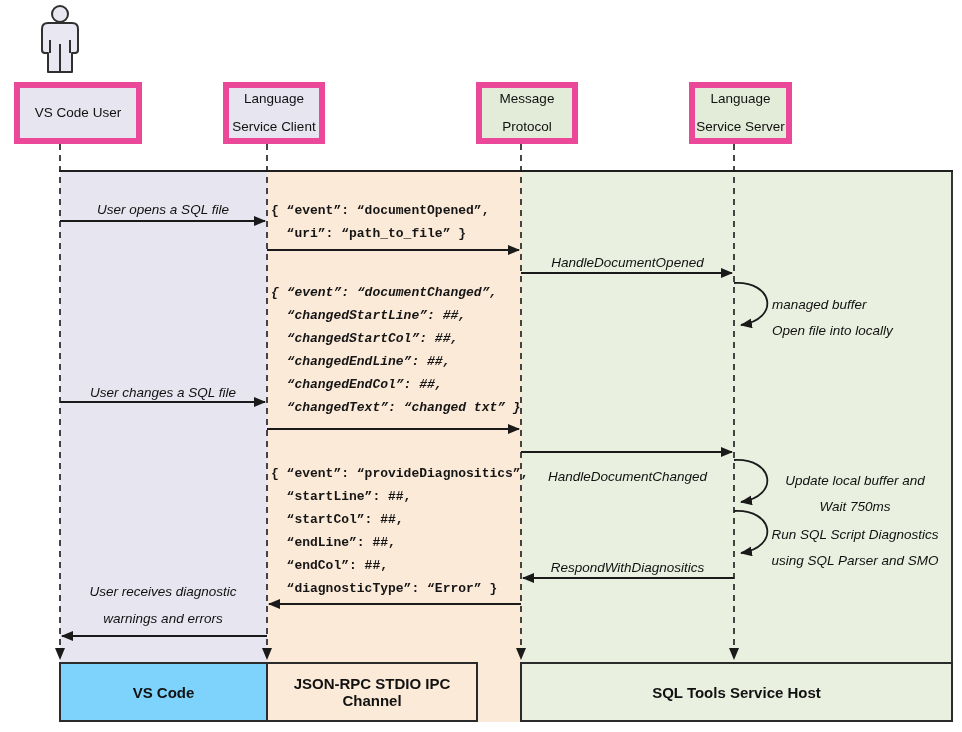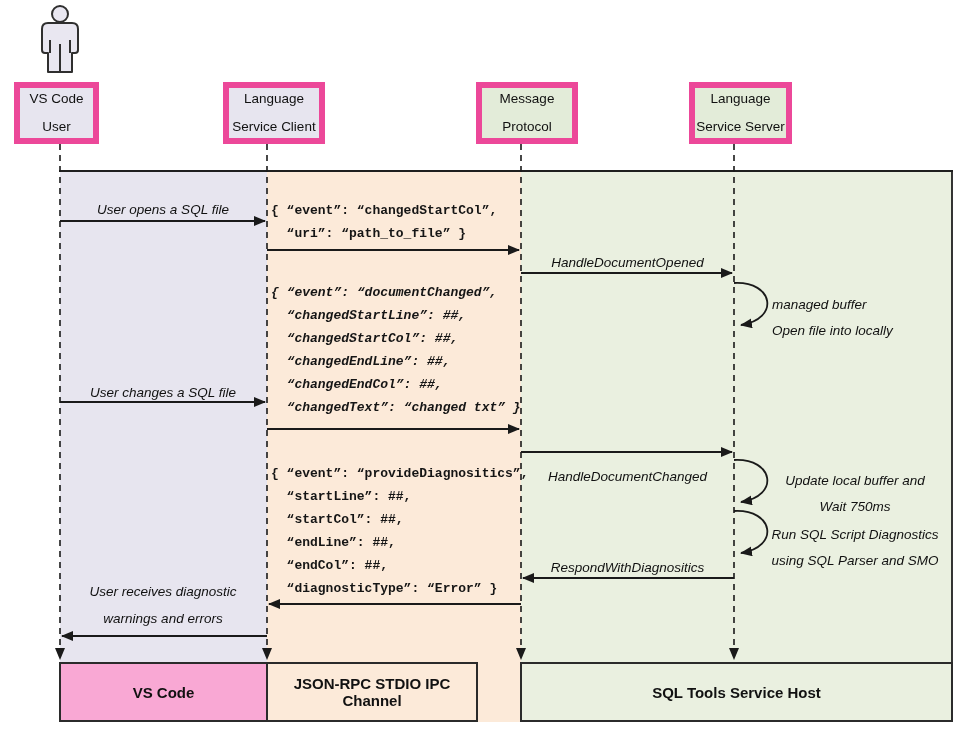--- a/index.html
+++ b/index.html
@@ -16,21 +16,21 @@
   
   .overlay{position:absolute;left:0;top:0;width:962px;height:732px;pointer-events:none;}
   
   .hbox{
     position:absolute;top:82px;height:62px;border:6px solid #ec4899;
     display:flex;flex-direction:column;justify-content:center;align-items:center;
     font-size:13.5px;line-height:28px;text-align:center;margin-left:6px;
   }
   .hbox-neutral{background:#e7e5ef;}
   .hbox-green{background:#e3ecd9;}
-  #hbox-user{left:8px;width:85px;}
+  #hbox-user{left:8px;width:128px;}
   #hbox-client{left:217px;width:102px;}
   #hbox-protocol{left:470px;width:102px;}
   #hbox-server{left:683px;width:103px;}
   
   .actor{position:absolute;left:38px;top:4px;width:44px;height:70px;}
   
   .msg-label{position:absolute;font-style:italic;font-size:13.5px;line-height:18px;text-align:center;white-space:nowrap;}
   #lbl-open{left:60px;width:206px;top:201px;}
   #lbl-handle-opened{left:521px;width:213px;top:254px;}
   #lbl-change{left:60px;width:206px;top:384px;}
@@ -49,21 +49,21 @@
   }
   #json-opened{top:199px;}
   #json-changed{top:281px;font-style:italic;}
   #json-diagnostics{top:462px;}
   
   .fbox{
     position:absolute;top:662px;height:60px;border:2px solid #2b2b2b;
     display:flex;align-items:center;justify-content:center;
     font-weight:bold;font-size:15px;text-align:center;
   }
-  #fbox-vscode{left:59px;width:209px;background:#f9a8d4;}
+  #fbox-vscode{left:59px;width:209px;background:#7dd3fc;}
   #fbox-ipc{left:266px;width:212px;background:#fcead9;}
   #fbox-host{left:520px;width:433px;background:#eaf0e0;}
 </style>
 </head>
 <body>
 
 <div class="stage">
 
   <div class="lane lane-vscode"></div>
   <div class="lane lane-ipc"></div>
@@ -139,21 +139,21 @@
   </div>
   <div class="note" id="note-update">
     <div>Update local buffer and</div>
     <div>Wait 750ms</div>
   </div>
   <div class="note" id="note-run">
     <div>Run SQL Script Diagnostics</div>
     <div>using SQL Parser and SMO</div>
   </div>
 
-  <div class="json" id="json-opened">{ “event”: “changedStartCol”,
+  <div class="json" id="json-opened">{ “event”: “documentOpened”,
   “uri”: “path_to_file” }</div>
   <div class="json" id="json-changed">{ “event”: “documentChanged”,
   “changedStartLine”: ##,
   “changedStartCol”: ##,
   “changedEndLine”: ##,
   “changedEndCol”: ##,
   “changedText”: “changed txt” }</div>
   <div class="json" id="json-diagnostics">{ “event”: “provideDiagnositics”,
   “startLine”: ##,
   “startCol”: ##,

